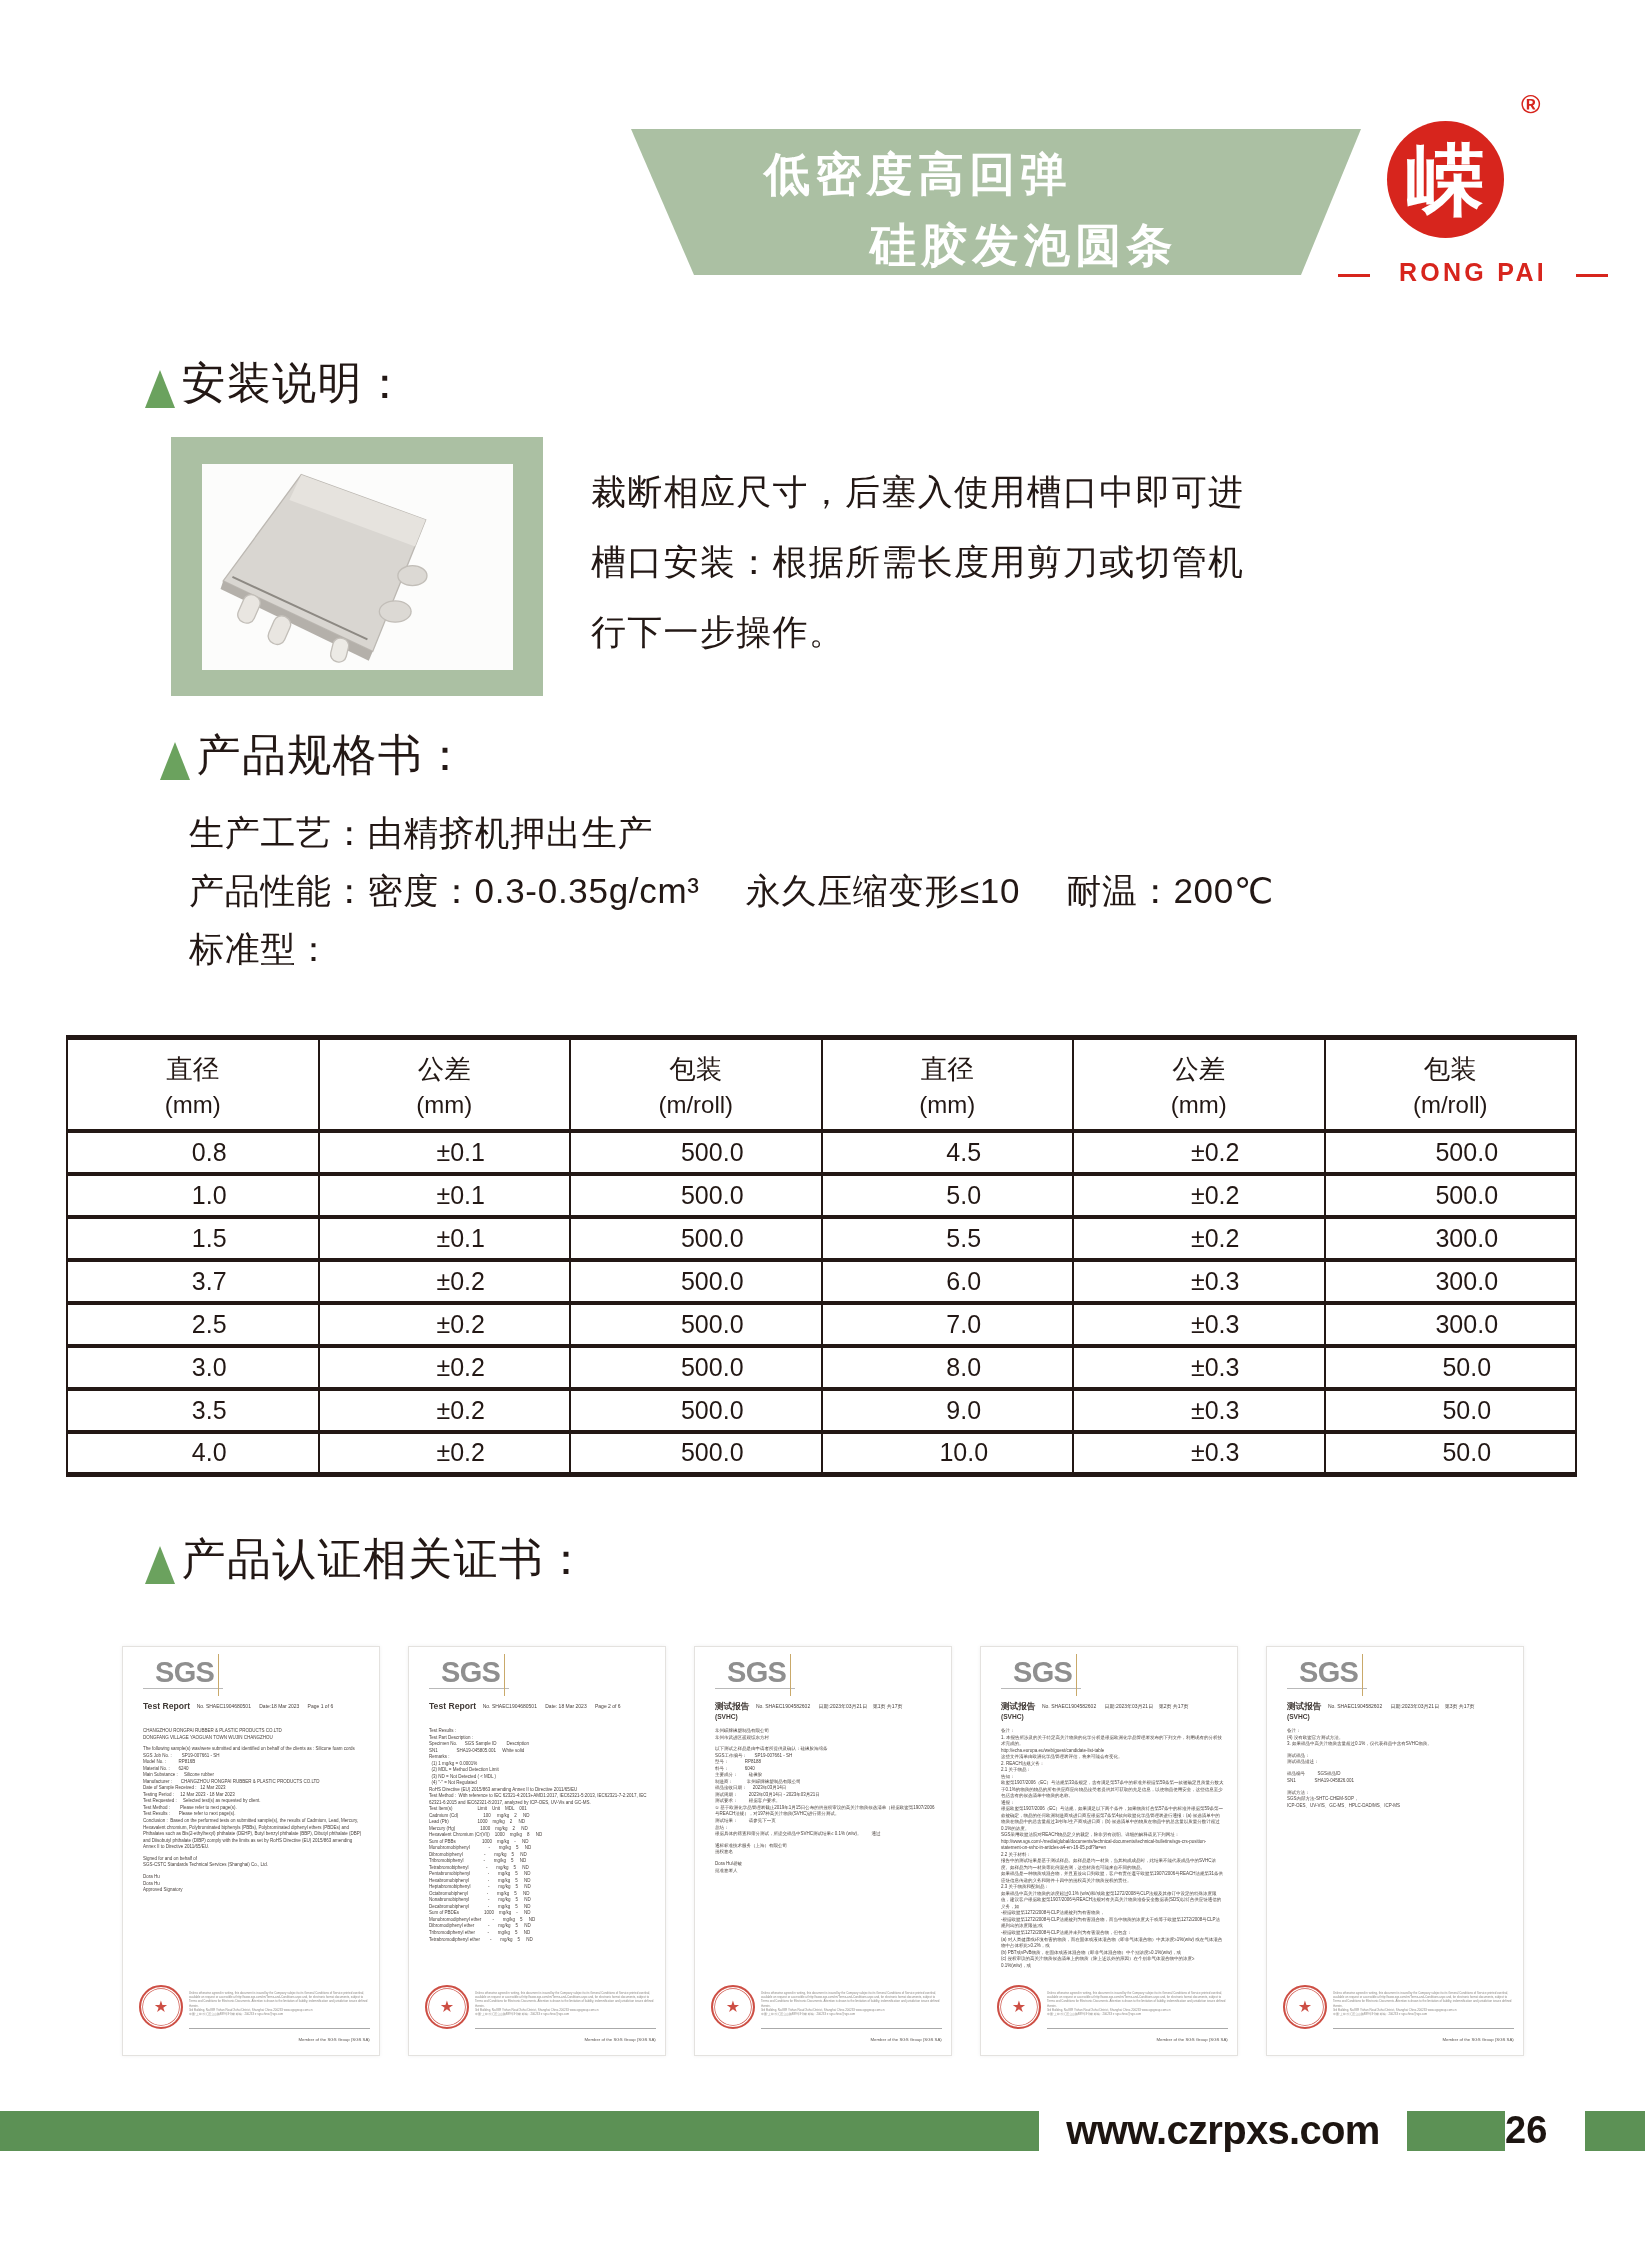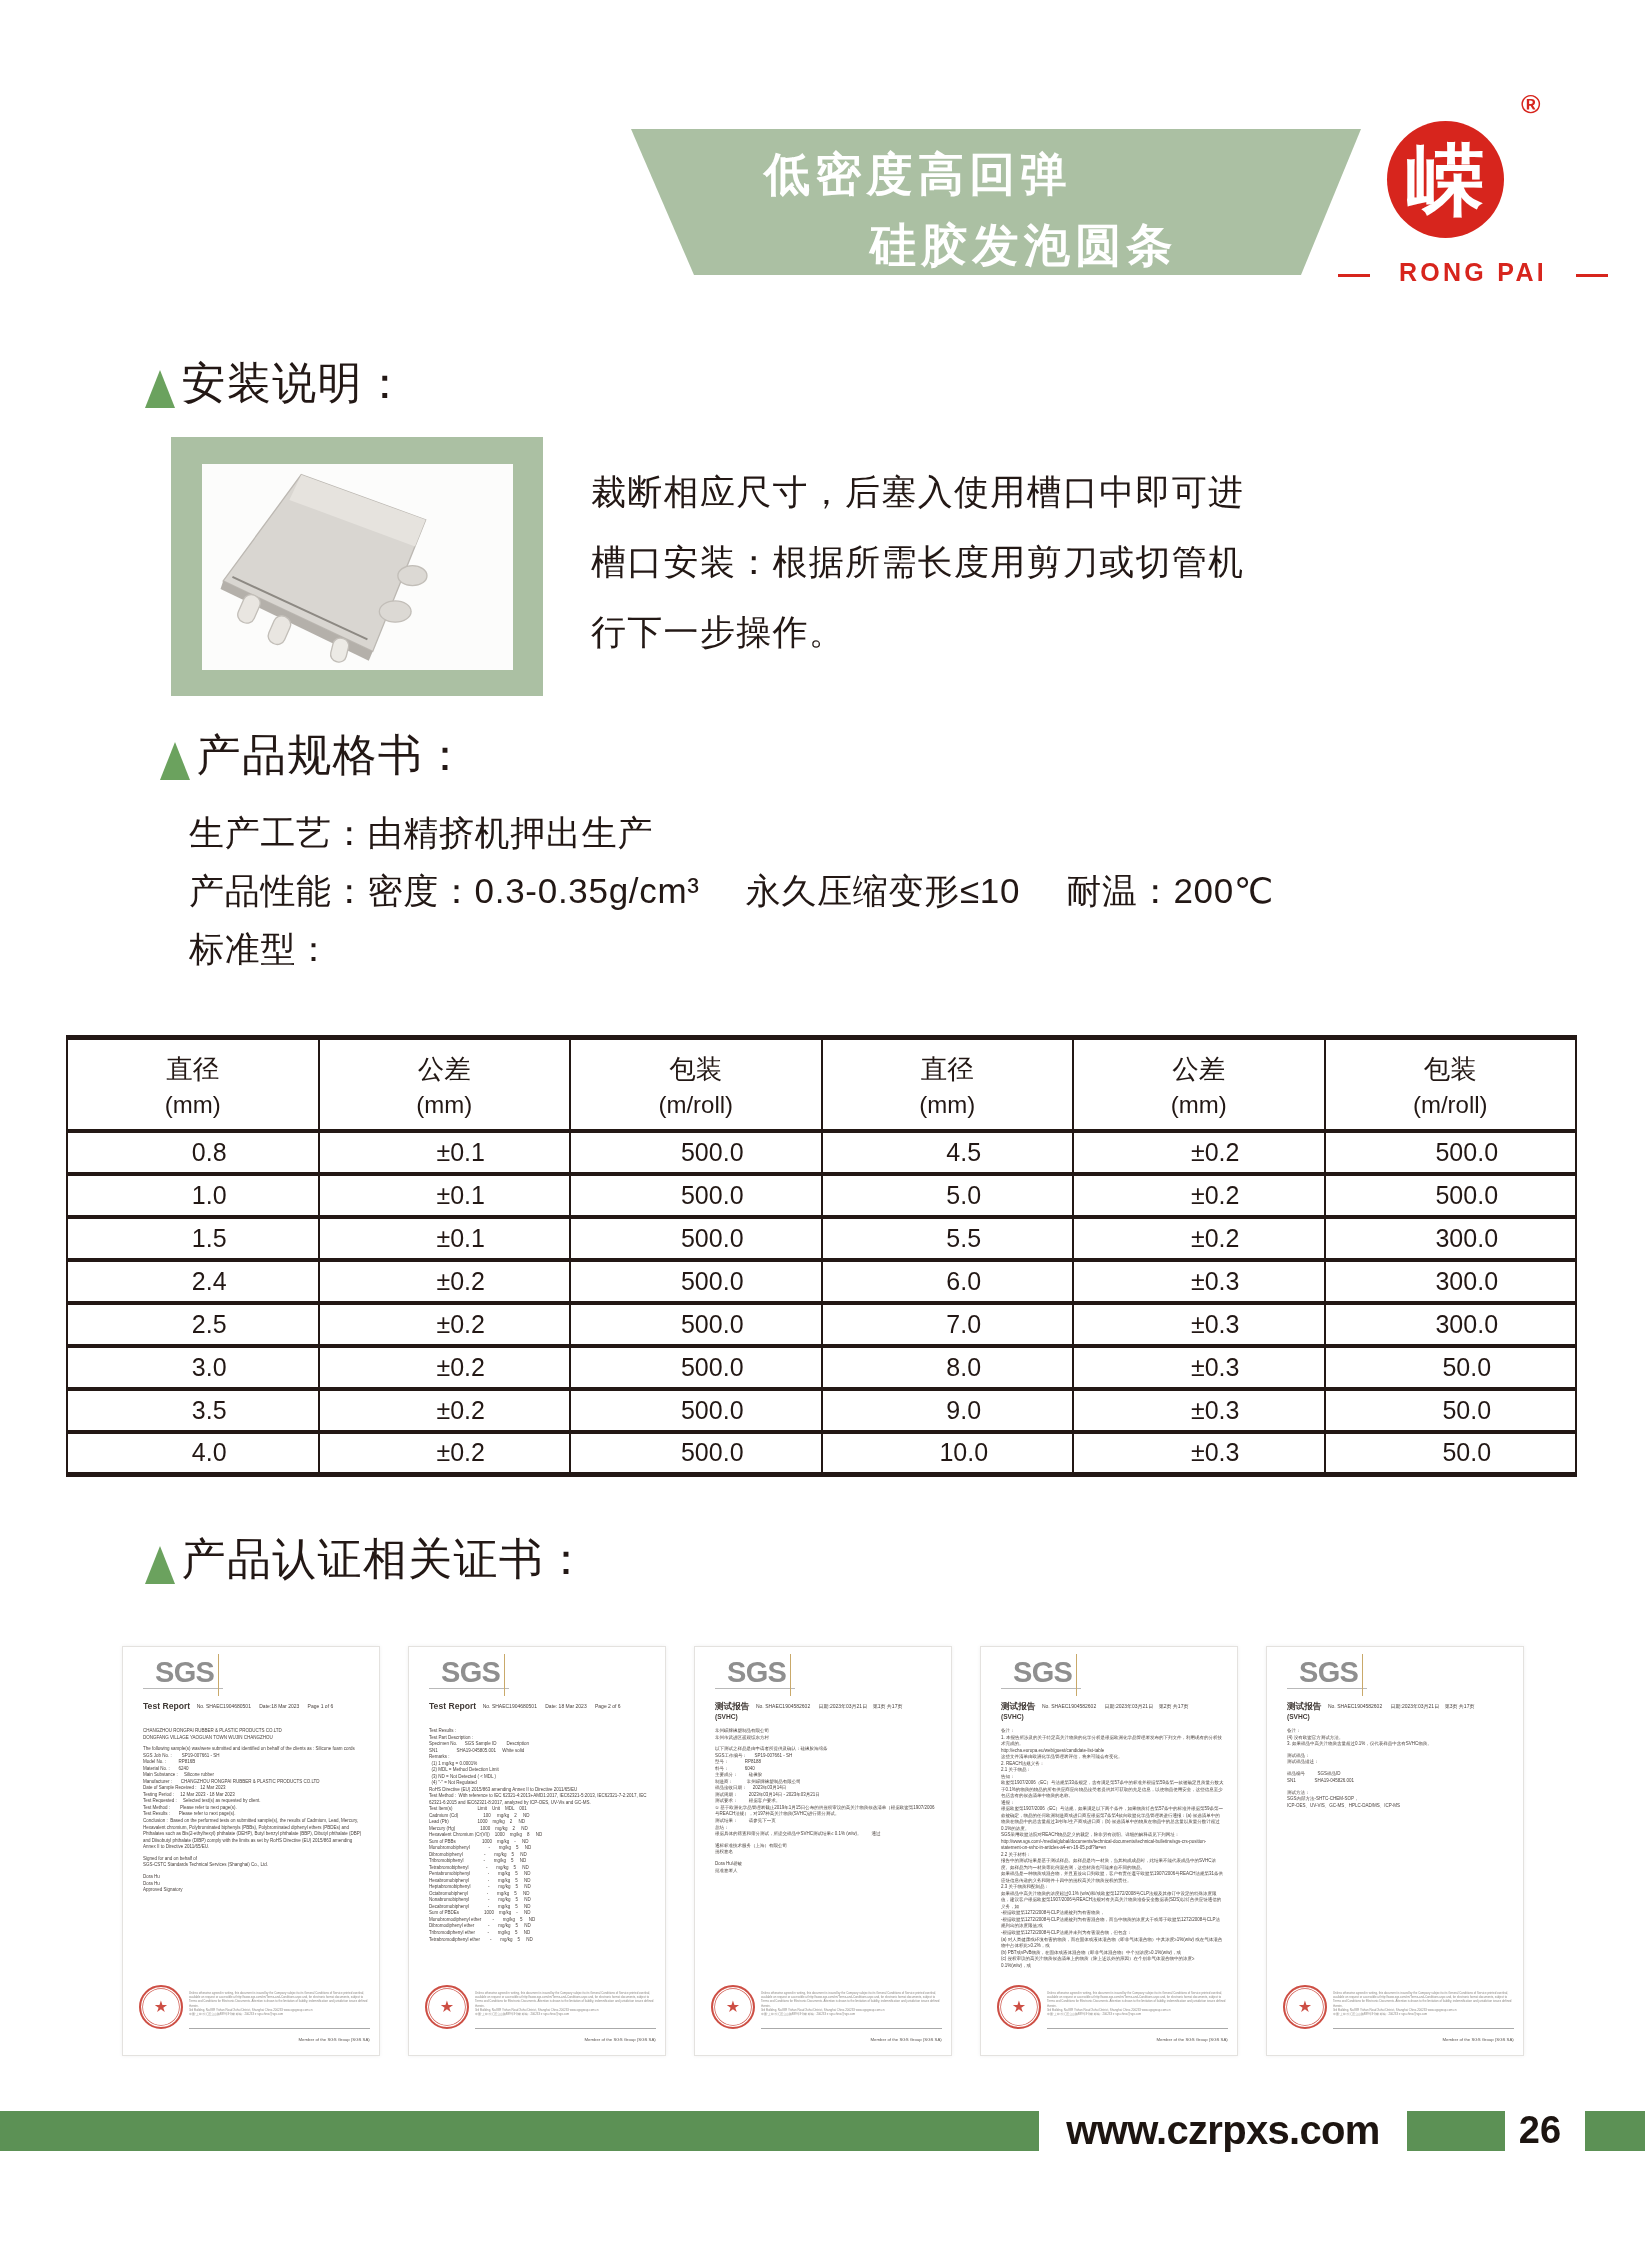--- a/index.html
+++ b/index.html
@@ -97,21 +97,21 @@
   .member{position:absolute;right:9.3px;bottom:13.3px;font-size:4.3px;color:#5c5652;}
 
   
   .foot-bar{position:absolute;top:2111px;height:40px;background:var(--green-dark);}
   #fb1{left:0;width:1039px;}
   #fb2{left:1407px;width:98px;}
   #fb3{left:1585px;width:61px;}
   .foot-url{position:absolute;left:1049px;top:2105px;width:348px;height:50px;line-height:50px;
     text-align:center;font-size:40px;font-weight:bold;letter-spacing:-0.7px;color:#1d1511;white-space:nowrap;}
   .foot-page{position:absolute;left:1505px;top:2108px;width:70px;height:45px;line-height:45px;
-    text-align:center;font-size:38px;font-weight:bold;color:#1d1511;}
+    font-size:38px;font-weight:bold;color:#1d1511;}
 </style>
 </head>
 <body>
 
 <div class="page">
 
   <div class="hdr-light">
     <div class="hdr-l1">低密度高回弹</div>
     <div class="hdr-l2">硅胶发泡圆条</div>
   </div>
@@ -208,21 +208,21 @@
           </tr>
           <tr>
             <td>1.5</td>
             <td>±0.1</td>
             <td>500.0</td>
             <td>5.5</td>
             <td>±0.2</td>
             <td>300.0</td>
           </tr>
           <tr>
-            <td>2.4</td>
+            <td>3.7</td>
             <td>±0.2</td>
             <td>500.0</td>
             <td>6.0</td>
             <td>±0.3</td>
             <td>300.0</td>
           </tr>
           <tr>
             <td>2.5</td>
             <td>±0.2</td>
             <td>500.0</td>

